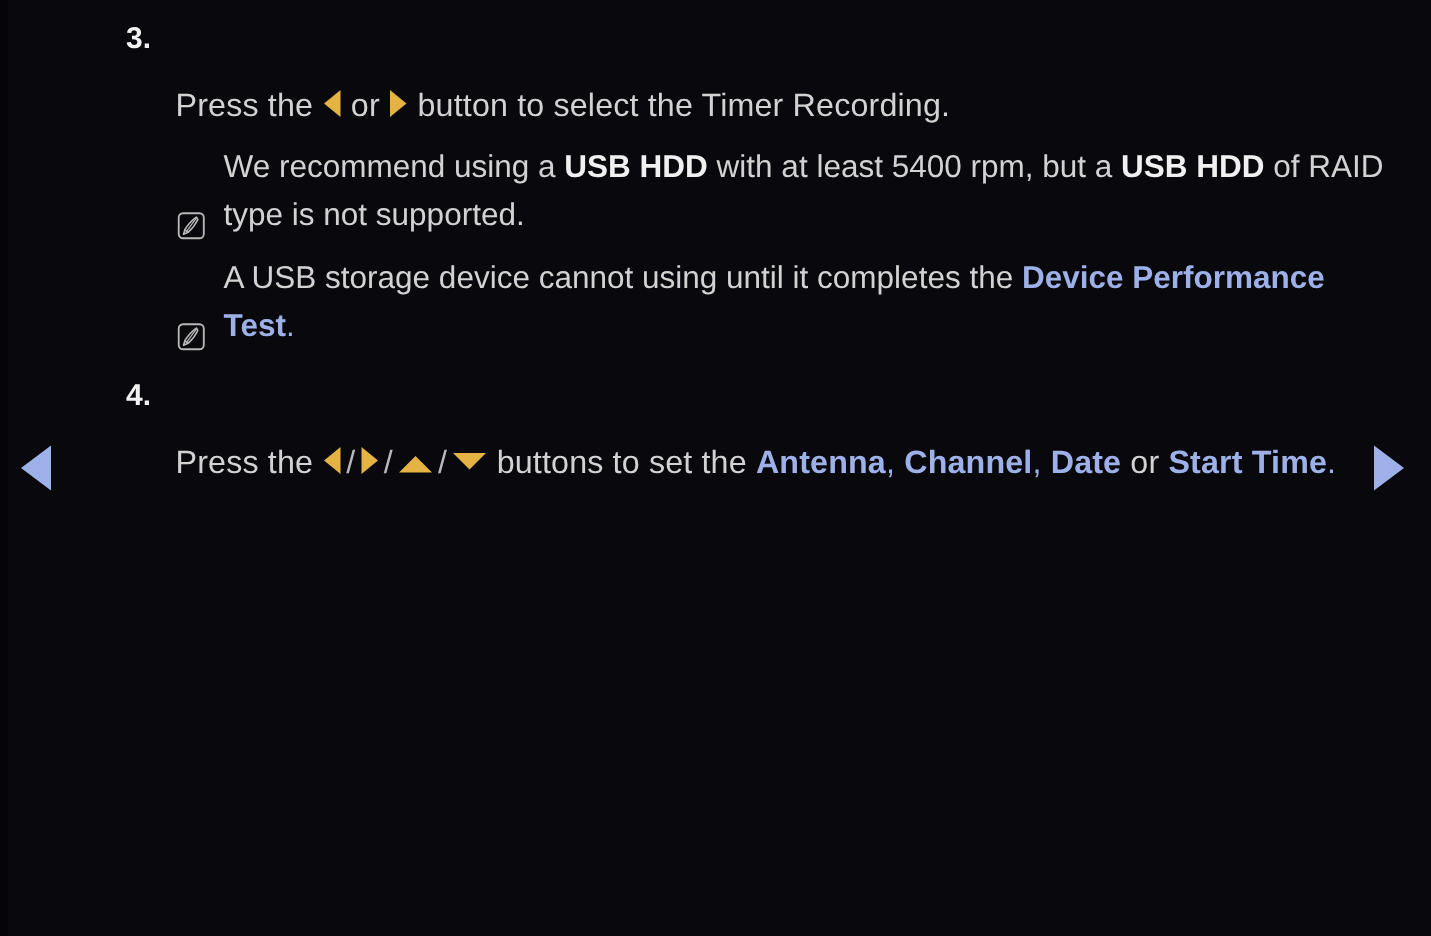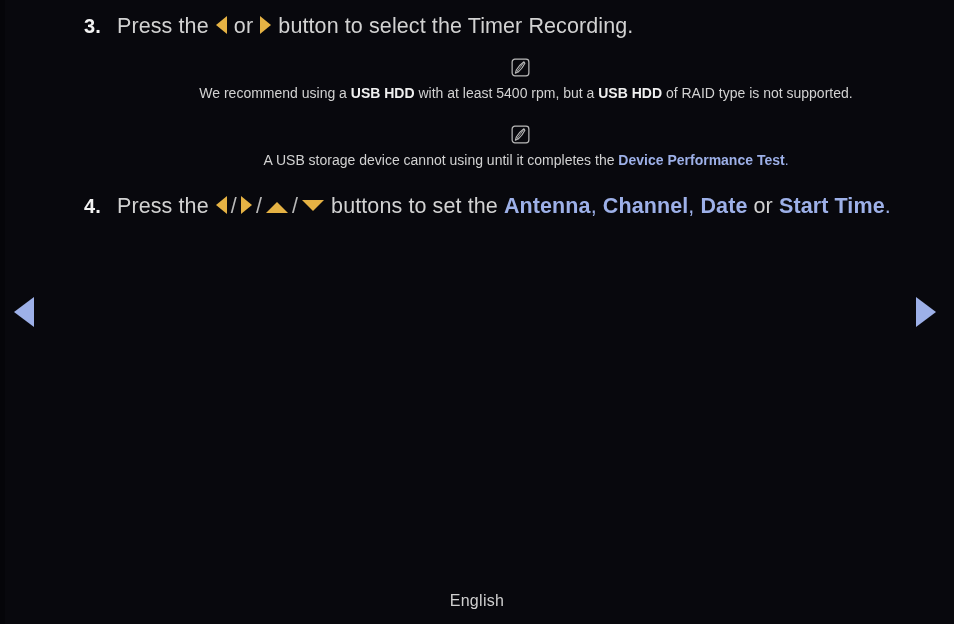--- a/index.html
+++ b/index.html
@@ -52,31 +52,31 @@
   .step-num {
     flex: 0 0 auto;
     width: 33px;
     font-weight: bold;
     color: #f2f2f2;
     font-size: 20px;
     line-height: 32px;
   }
   .step-body {
     flex: 1 1 auto;
+    margin-top: 44px;
   }
 
   
   .note {
     display: flex;
-    align-items: center;
+    align-items: flex-end;
     margin-left: 34px;
     color: #d2d2d2;
-    font-size: 14px;
+    font-size: 21px;
     line-height: 32px;
-    flex-direction: column;
   }
   .note-icon-cell {
     flex: 0 0 auto;
     width: 31px;
     padding-top: 6px;
   }
   .note-body {
     flex: 1 1 auto;
   }
 
@@ -227,15 +227,14 @@
 
   </div>
 
   <div class="nav-prev">
     <div class="nav-tri-left"></div>
   </div>
   <div class="nav-next">
     <div class="nav-tri-right"></div>
   </div>
 
-  <div class="footer">English</div>
 
 </div>
 
 </body></html>

